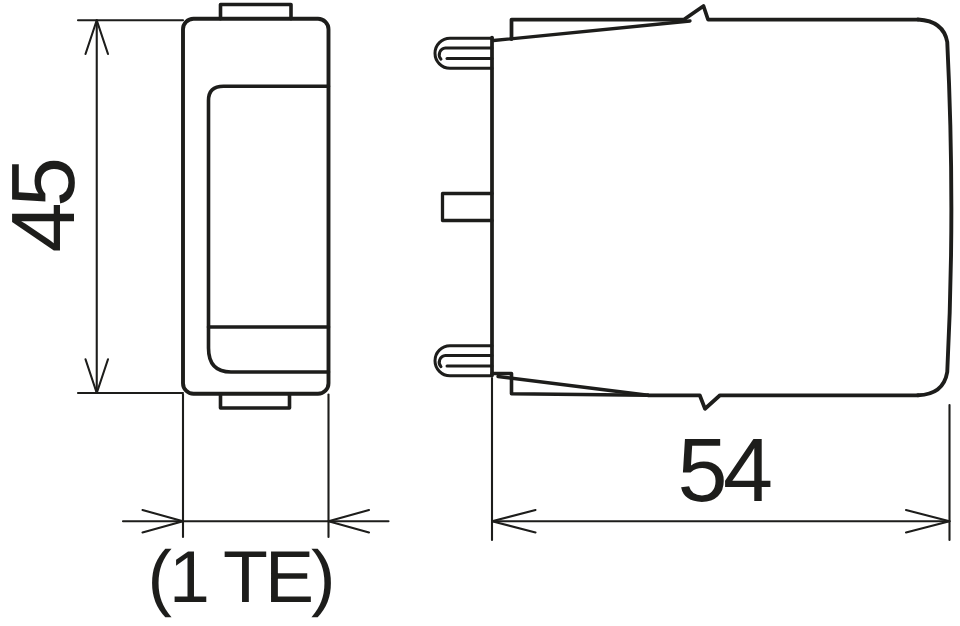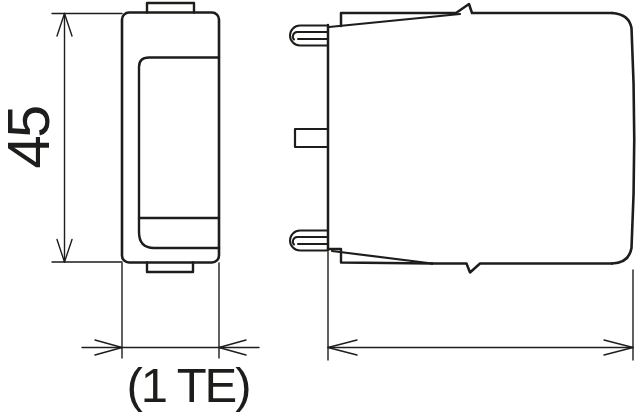--- a/index.html
+++ b/index.html
@@ -90,16 +90,17 @@
       <path d="M 633,270 L 633,360"></path>
       <path d="M 328,347.5 L 633,347.5"></path>
       <path d="M 328,347.5 L 357,340 M 328,347.5 L 357,355"></path>
       <path d="M 633,347.5 L 604,340 M 633,347.5 L 604,355"></path>
     </g>
   </svg>
 
   <div class="dim-label vertical" style="left:-16px; top:108px; width:90px; height:60px;">45</div>
 
 
-  <div class="dim-label note" style="left:88px; top:359px; width:200px; height:52px;">(1 TE)</div>
+  <div class="dim-label note" style="left:60px; top:359px; width:200px; height:52px;">(1 TE)</div>
 
+  <div class="dim-label" style="left:412px; top:284px; width:140px; height:60px;">54</div>
 
 </div>
 
 </body></html>

